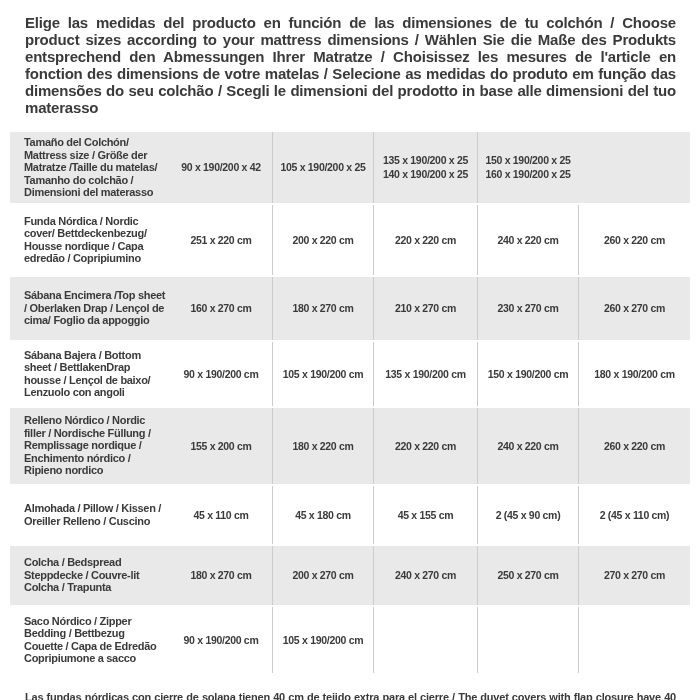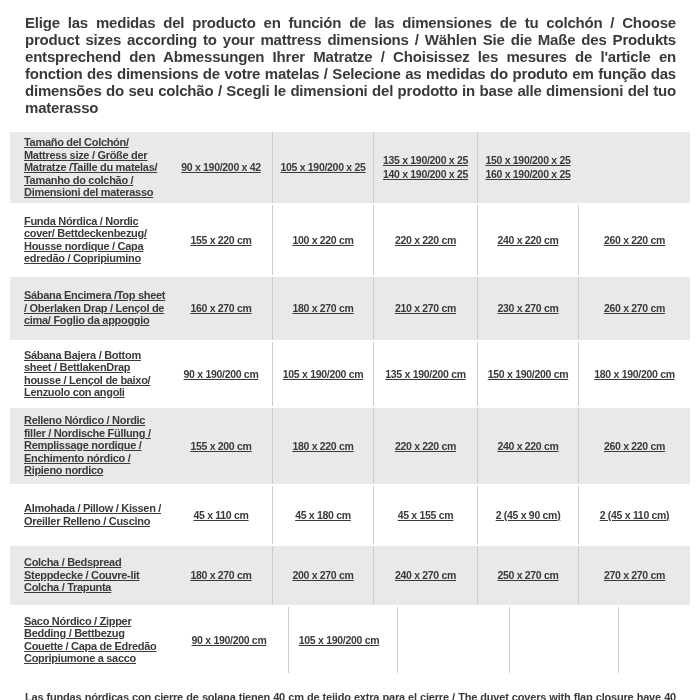--- a/index.html
+++ b/index.html
@@ -6,36 +6,36 @@
   body {
     width:700px; height:700px; background:#ffffff;
     font-family:"Liberation Sans", sans-serif;
     color:#3a3a3a; overflow:hidden;
   }
   .intro {
     font-weight:bold; font-size:15px; line-height:17px;
     letter-spacing:-0.2px; text-align:justify;
     margin:14px 24px 9px 25px;
   }
-  .size-table { margin:16px 10px;text-decoration:underline; }
+  .size-table { margin:16px 10px; }
   .t-row {
     display:grid;
     grid-template-columns:160px 102px 101px 104px 101px 112px;
     margin-bottom:2px;
   }
   .t-row:nth-child(odd) { background:#e9e9e9; }
   .t-row:nth-child(even) { background:#ffffff; }
   .t-row:nth-child(1) { min-height:70px; }
   .t-row:nth-child(2) { min-height:70px; }
   .t-row:nth-child(3) { min-height:63px; }
   .t-row:nth-child(4) { min-height:64px; }
   .t-row:nth-child(5) { min-height:76px; }
   .t-row:nth-child(6) { min-height:58px; }
   .t-row:nth-child(7) { min-height:59px; }
-  .t-row:nth-child(8) { min-height:66px;gap:8px; }
+  .t-row:nth-child(8) { min-height:66px; }
   .cell {
     display:flex; flex-direction:column; justify-content:center;
     box-sizing:border-box;
   }
   .t-row > .cell:nth-child(n+3) { border-left:1px solid #cccccc; }
   .label-cell {
     font-weight:bold; font-size:11px; line-height:12.5px;
     letter-spacing:-0.3px; padding:4px 4px 4px 14px;
   }
   .val {
@@ -69,24 +69,24 @@
       </div>
     <div class="cell val">
         <div>150 x 190/200 x 25</div>
         <div>160 x 190/200 x 25</div>
       </div>
   </div>
 
   <div class="t-row">
     <div class="cell label-cell">Funda Nórdica / Nordic cover/ Bettdeckenbezug/ Housse nordique / Capa edredão / Copripiumino</div>
     <div class="cell val">
-        <div>155 x 220 cm</div>
-      </div>
-    <div class="cell val">
-        <div>100 x 220 cm</div>
+        <div>251 x 220 cm</div>
+      </div>
+    <div class="cell val">
+        <div>200 x 220 cm</div>
       </div>
     <div class="cell val">
         <div>220 x 220 cm</div>
       </div>
     <div class="cell val">
         <div>240 x 220 cm</div>
       </div>
     <div class="cell val">
         <div>260 x 220 cm</div>
       </div>

